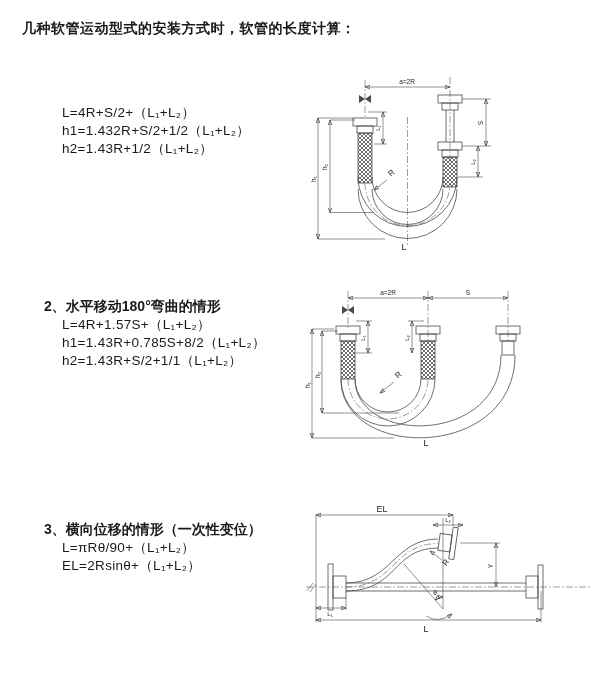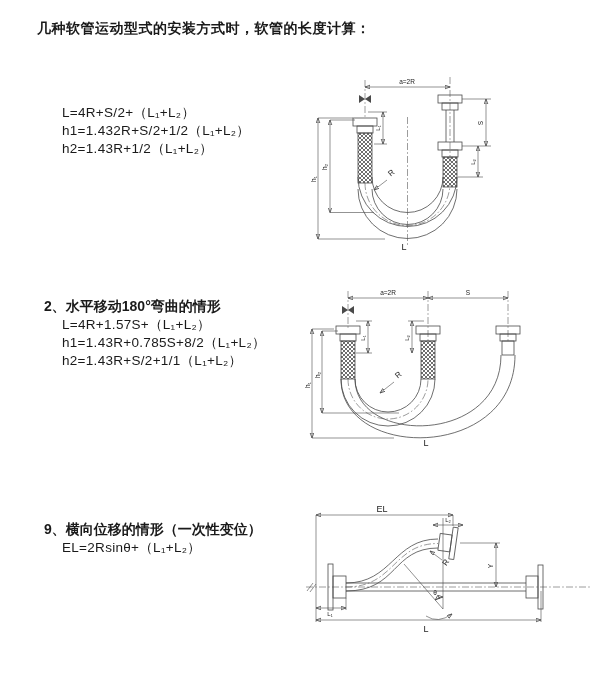--- a/index.html
+++ b/index.html
@@ -1,18 +1,18 @@
 <!DOCTYPE html>
 <html><head>
 <meta charset="utf-8">
 <style>
   html,body{margin:0;padding:0;background:#ffffff;}
   .page{position:relative;width:600px;height:675px;background:#ffffff;overflow:hidden;
         font-family:"Liberation Sans","DejaVu Sans",sans-serif;color:#1a1a1a;}
-  .title{position:absolute;left:37px;top:20px;font-size:14px;font-weight:700;letter-spacing:.5px;white-space:nowrap;}
+  .title{position:absolute;left:22px;top:20px;font-size:14px;font-weight:700;letter-spacing:.5px;white-space:nowrap;}
   .section{position:absolute;left:44px;}
   .heading{font-size:14px;font-weight:700;white-space:nowrap;}
   .formula{font-size:13.5px;font-weight:400;margin-top:0;padding-left:18px;white-space:nowrap;letter-spacing:.3px;}
   .dwg{position:absolute;}
   .dwg line,.dwg path,.dwg rect,.dwg polyline{stroke:#4a4a4a;stroke-width:0.8;fill:none;}
   .dwg .thin{stroke-width:0.6;}
   .dwg .cl{stroke-width:0.55;stroke-dasharray:7 2.2 1.6 2.2;}
   .dwg .braid{fill:url(#hb1);}
   .dwg .braid2{fill:url(#hb2);}
   .dwg .solid{fill:#4a4a4a;stroke:none;}
@@ -36,21 +36,22 @@
   </section>
 
   <section class="section" style="top:298px">
     <div class="heading">2、水平移动180°弯曲的情形</div>
     <div class="formula">L=4R+1.57S+（L₁+L₂）</div>
     <div class="formula">h1=1.43R+0.785S+8/2（L₁+L₂）</div>
     <div class="formula">h2=1.43R+S/2+1/1（L₁+L₂）</div>
   </section>
 
   <section class="section" style="top:521px">
-    <div class="heading">9、横向位移的情形（一次性变位）</div>
+    <div class="heading">3、横向位移的情形（一次性变位）</div>
+    <div class="formula">L=πRθ/90+（L₁+L₂）</div>
     <div class="formula">EL=2Rsinθ+（L₁+L₂）</div>
   </section>
 
   <svg class="dwg" style="left:310px;top:72px" width="275" height="185" viewBox="0 0 275 185">
     <defs>
       <marker id="ae1" markerWidth="6" markerHeight="5" refX="5" refY="1.8" orient="auto" markerUnits="userSpaceOnUse">
           <path d="M0,0L5,1.8L0,3.6Z" fill="#4a4a4a" stroke="none"></path>
         </marker>
       <marker id="as1" markerWidth="6" markerHeight="5" refX="5" refY="1.8" orient="auto-start-reverse" markerUnits="userSpaceOnUse">
           <path d="M0,0L5,1.8L0,3.6Z" fill="#4a4a4a" stroke="none"></path>

